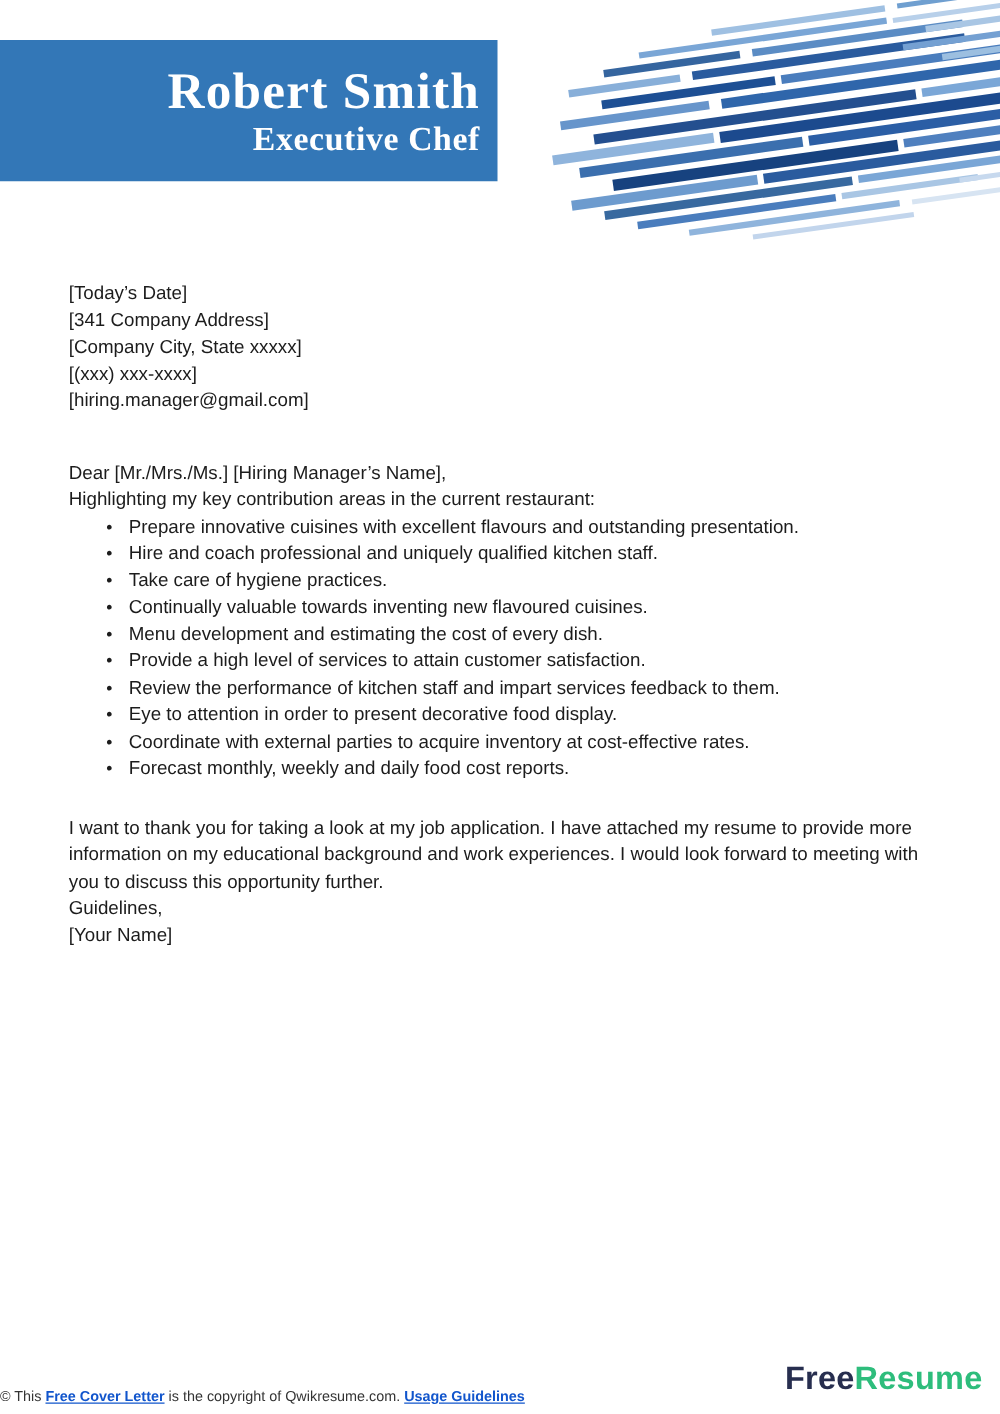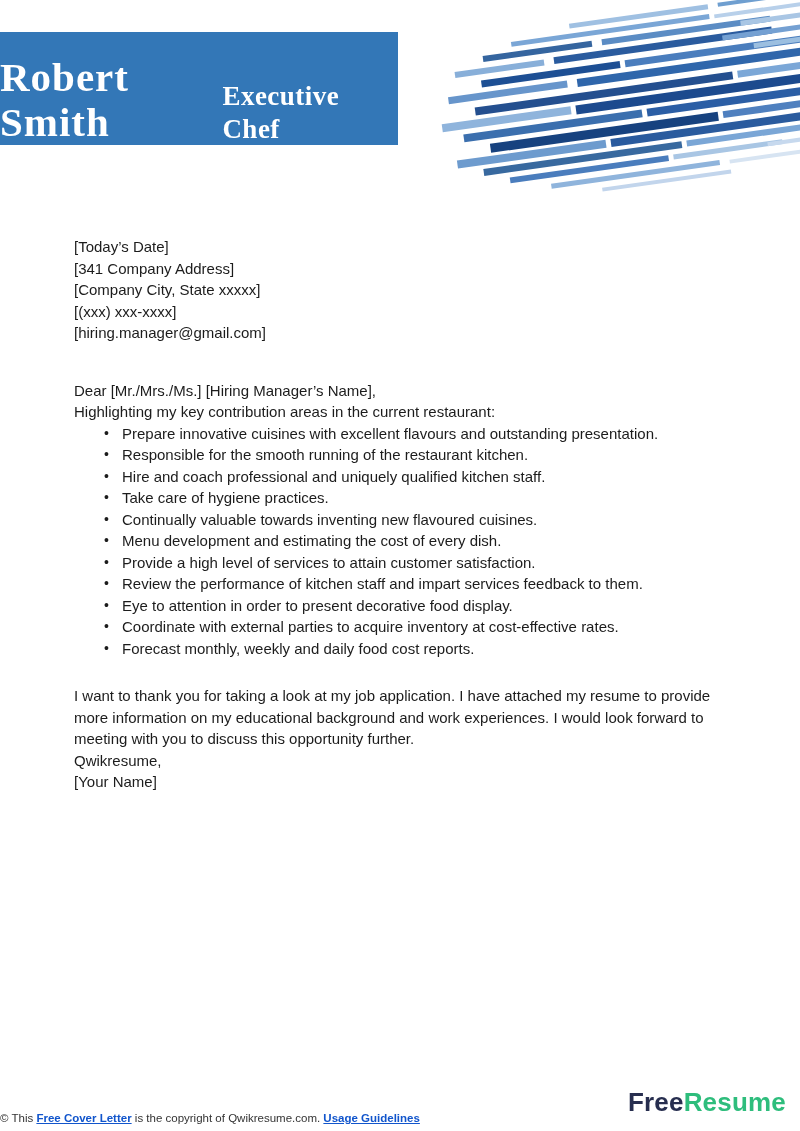--- a/index.html
+++ b/index.html
@@ -17,21 +17,21 @@
 
   
   .name-band {
     position: absolute;
     left: 0;
     top: 32px;
     width: 398px;
     height: 113px;
     background: #3377b7;
     display: flex;
-    flex-direction: row;
+    flex-direction: column;
     justify-content: center;
     align-items: flex-end;
     padding-right: 14px;
   }
   .name-band .name {
     font-family: "Liberation Serif", "DejaVu Serif", serif;
     font-weight: bold;
     font-size: 41px;
     line-height: 1.1;
     color: #ffffff;
@@ -53,25 +53,24 @@
     top: 0;
     width: 370px;
     height: 200px;
   }
 
   
   .letter {
     position: absolute;
     left: 55px;
     right: 55px;
-    top: 12px;
+    top: 0;
     padding-top: 224px;
     font-size: 15px;
     line-height: 21.5px;
-    margin-left: 19px;
   }
   .letter p { margin: 0; }
   .p-date { margin-bottom: 46px; }
   .p-address { margin-bottom: 36px; }
   .p-salutation { margin-bottom: 9px; }
   .p-intro { margin-bottom: 27px; }
   .p-highlights { margin-bottom: 13px; }
   ul.bullets {
     list-style: none;
     margin: 0 0 26px 0;
@@ -178,35 +177,34 @@
       <p>[hiring.manager@gmail.com]</p>
     </div>
 
     <p class="p-salutation">Dear [Mr./Mrs./Ms.] [Hiring Manager’s Name],</p>
 
 
     <p class="p-highlights">Highlighting my key contribution areas in the current restaurant:</p>
 
     <ul class="bullets">
       <li>Prepare innovative cuisines with excellent flavours and outstanding presentation.</li>
-      <li>Responsible for the smooth running of the restaurant kitchen.</li>
       <li>Hire and coach professional and uniquely qualified kitchen staff.</li>
       <li>Take care of hygiene practices.</li>
       <li>Continually valuable towards inventing new flavoured cuisines.</li>
       <li>Menu development and estimating the cost of every dish.</li>
       <li>Provide a high level of services to attain customer satisfaction.</li>
       <li>Review the performance of kitchen staff and impart services feedback to them.</li>
       <li>Eye to attention in order to present decorative food display.</li>
       <li>Coordinate with external parties to acquire inventory at cost-effective rates.</li>
       <li>Forecast monthly, weekly and daily food cost reports.</li>
     </ul>
 
     <p class="p-closing">I want to thank you for taking a look at my job application. I have attached my resume to provide more information on my educational background and work experiences. I would look forward to meeting with you to discuss this opportunity further.</p>
 
-    <p class="p-signoff">Qwikresume,</p>
+    <p class="p-signoff">Guidelines,</p>
     <p>[Your Name]</p>
   </div>
 
   <div class="footer-note">
     <span>© This </span><a>Free Cover Letter</a><span> is the copyright of Qwikresume.com. </span><a>Usage Guidelines</a>
   </div>
 
   <div class="brand-logo">
     <span class="qwik">Free</span><span class="resume">Resume</span>
   </div>

